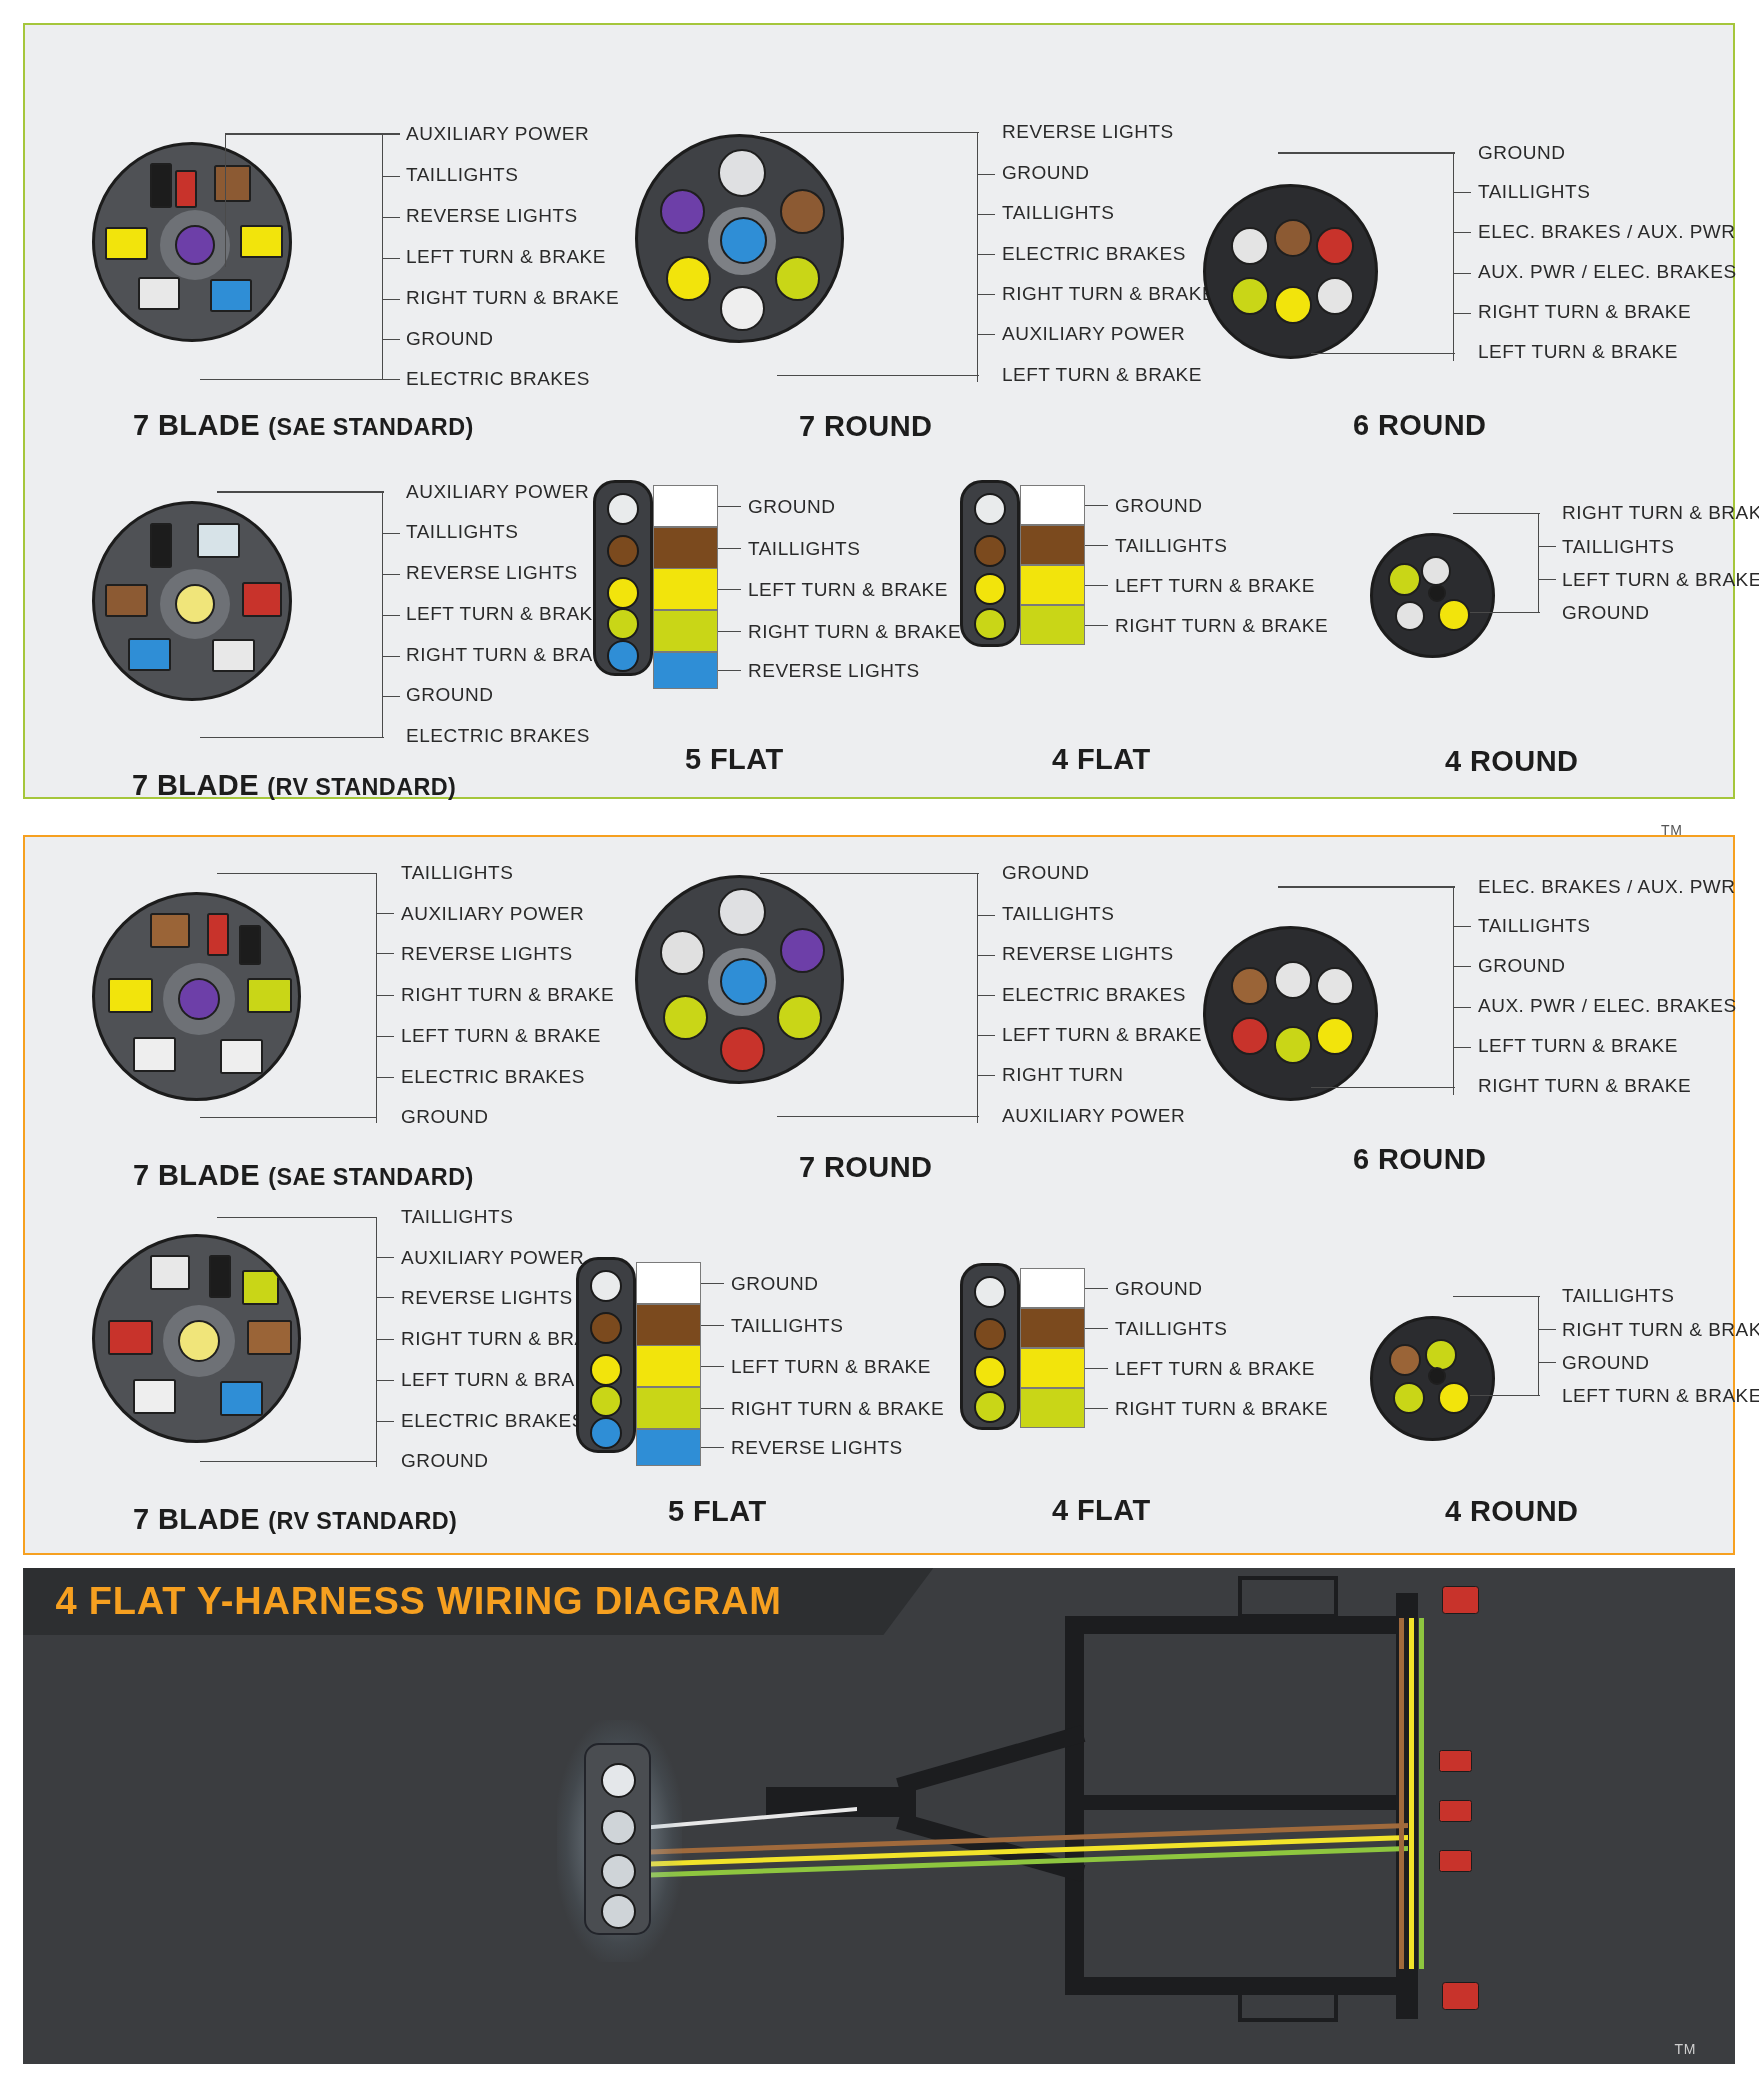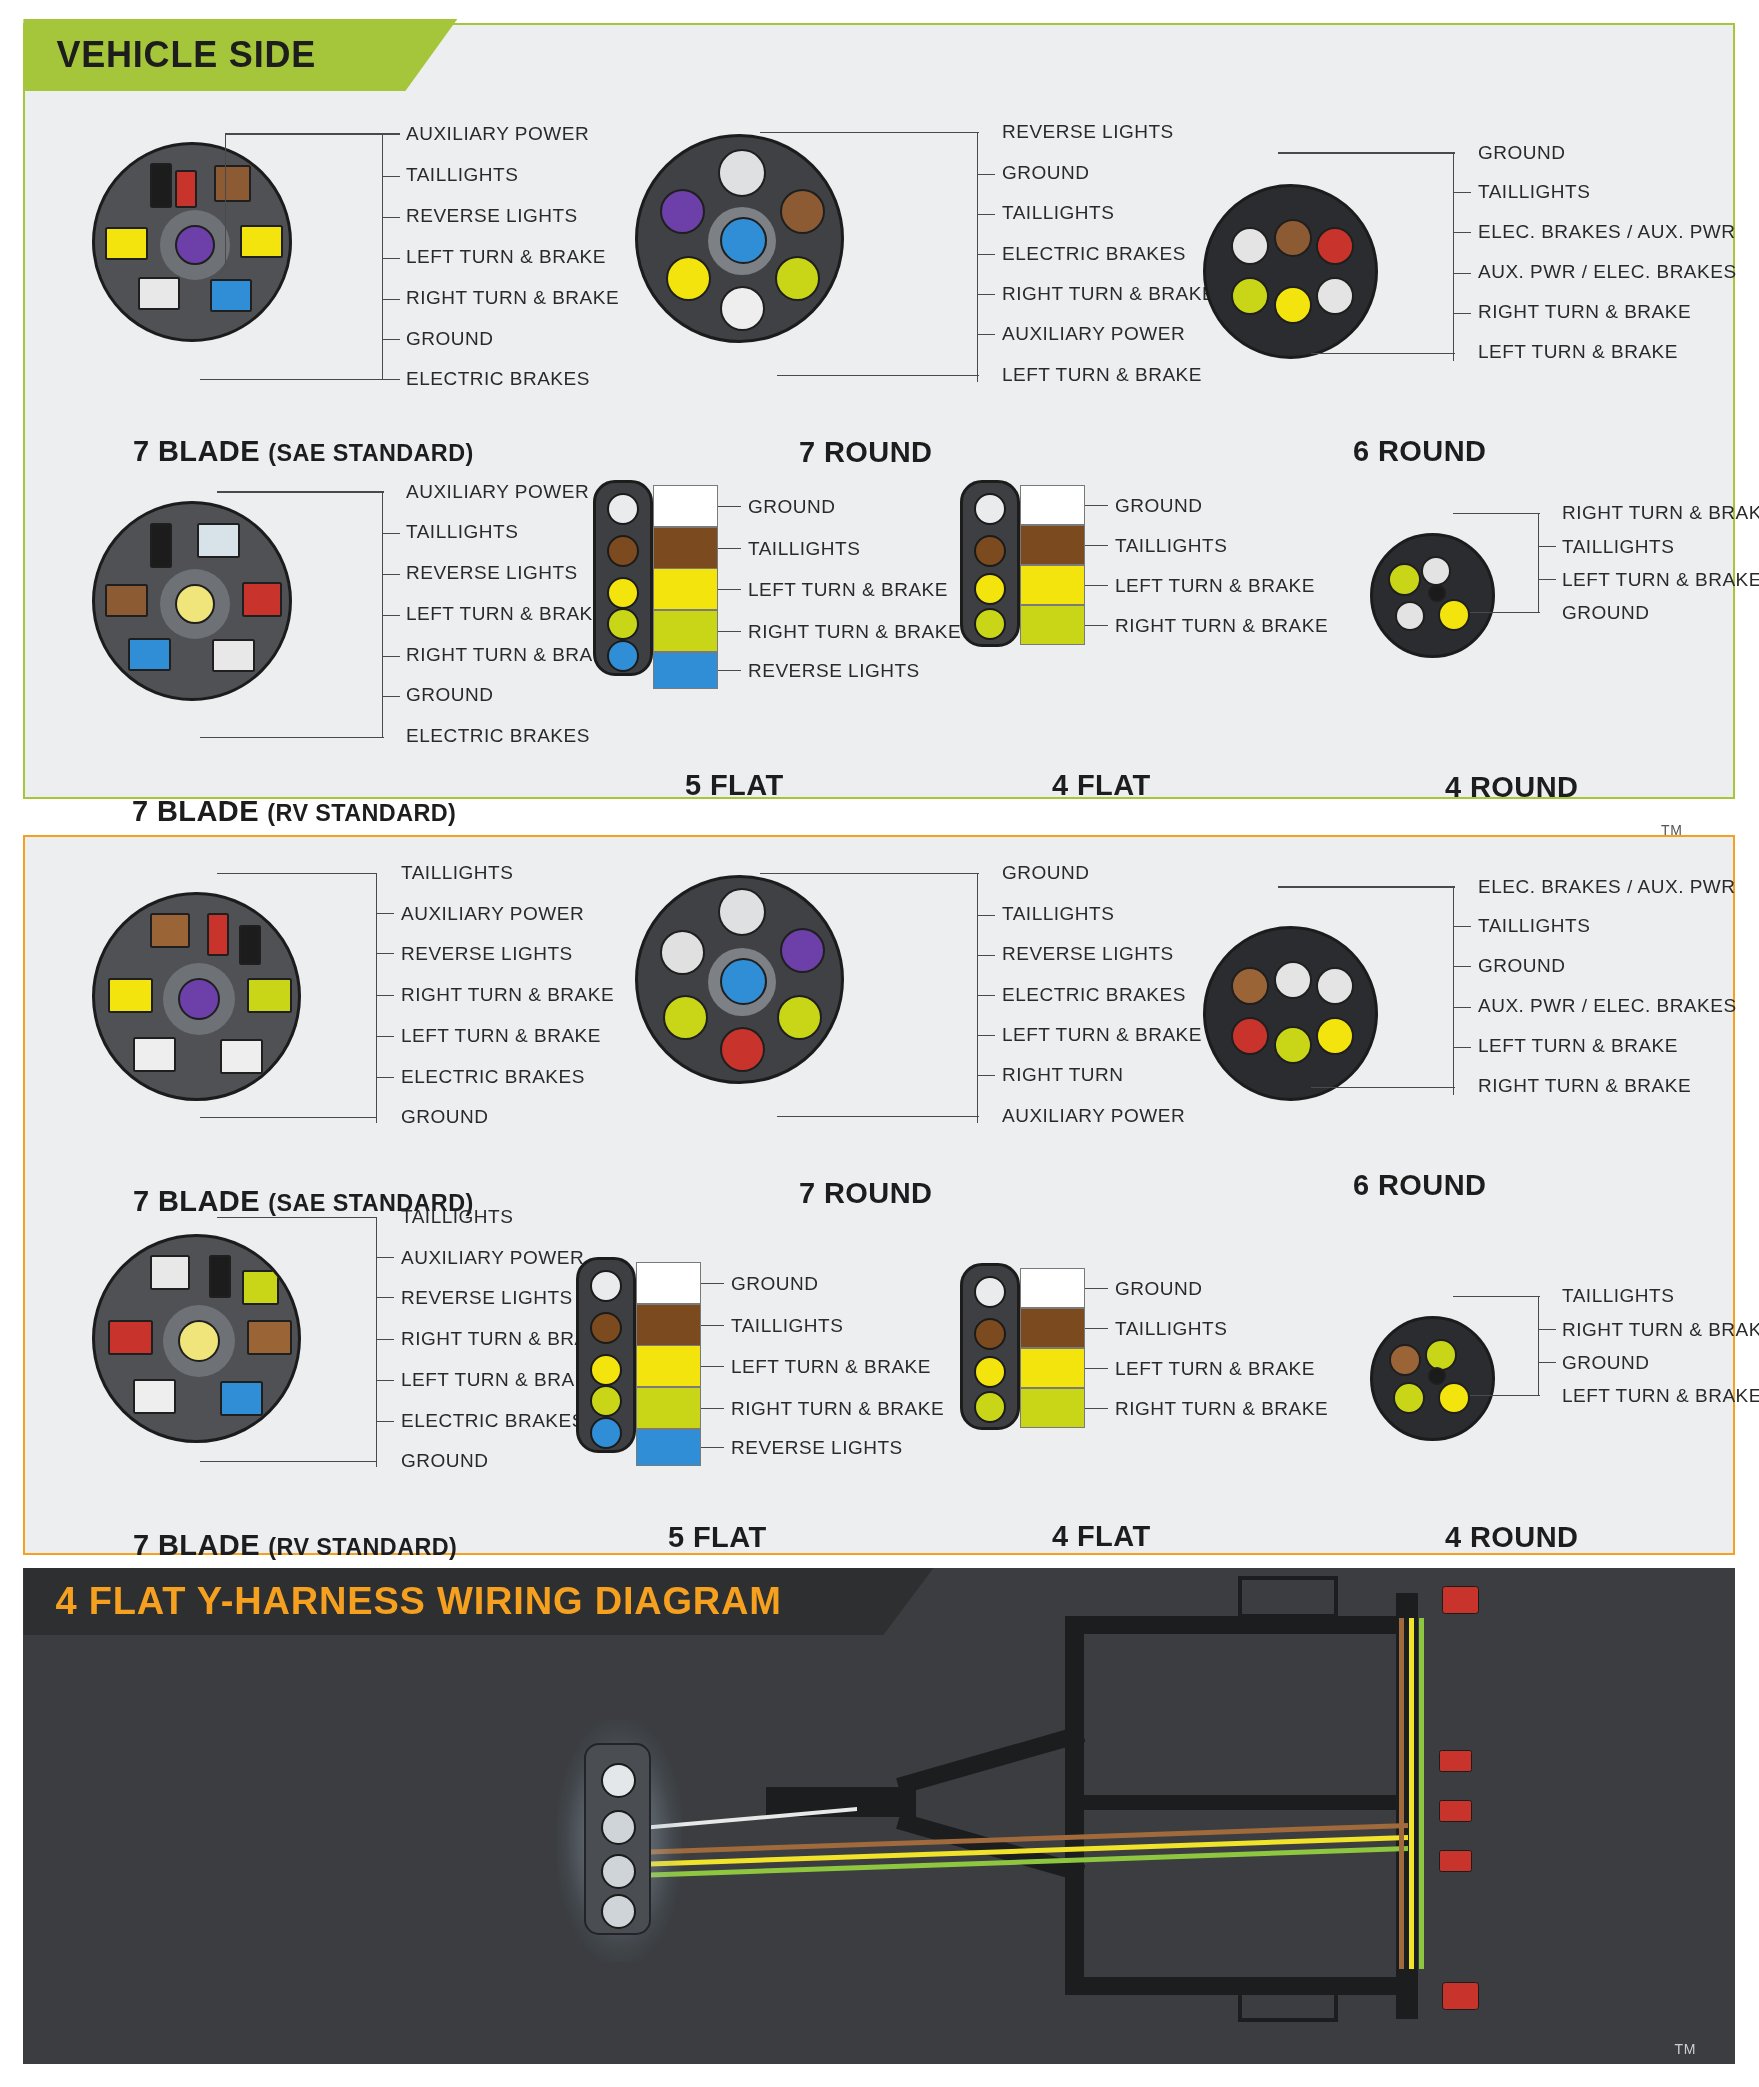--- a/index.html
+++ b/index.html
@@ -48,21 +48,20 @@
 
   
   .conn { position: absolute; }
   .conn-title {
     position: absolute;
     white-space: nowrap;
     font-weight: bold;
     font-size: 29px;
     color: #1d1d1d;
     letter-spacing: 0.4px;
-    margin-top: 26px;
   }
   .conn-title .sub { font-weight: bold; font-size: 23.4px; }
 
   
   .labels { position: absolute; }
   .lbl {
     position: absolute;
     white-space: nowrap;
     font-size: 19px;
     letter-spacing: 0.5px;
@@ -168,24 +167,20 @@
     position: absolute; border-radius: 33px;
     background: radial-gradient(ellipse at center, rgba(190,210,225,0.55) 0%, rgba(120,150,170,0.12) 60%, rgba(0,0,0,0) 75%);
   }
 </style>
 </head>
 <body>
 
 <div class="page">
 
   <div class="panel vehicle"></div>
-  <div class="ribbon vehicle">
-    <div class="rib-bg"></div>
-    <span class="rib-label">VEHICLE SIDE</span>
-  </div>
 
   <div class="conn" style="left:75px; top:125px; width:526px; height:326px;">
 
     <div class="plug-round" style="left:16.7px; top:16.7px; width:200px; height:200px;">
       <div class="hub" style="left:65px; top:65px; width:70px; height:70px;"></div>
       <div class="blade" style="left:55px; top:18.4px; width:22px; height:45px; background:#1c1c1c;"></div>
       <div class="blade" style="left:119px; top:20px; width:37px; height:37px; background:#8c5a33;"></div>
       <div class="blade" style="left:80px; top:25px; width:22px; height:38px; background:#c8332b;"></div>
       <div class="blade" style="left:10px; top:82px; width:43px; height:33px; background:#f2e40c;"></div>
       <div class="blade" style="left:145px; top:80px; width:43px; height:33px; background:#f2e40c;"></div>

